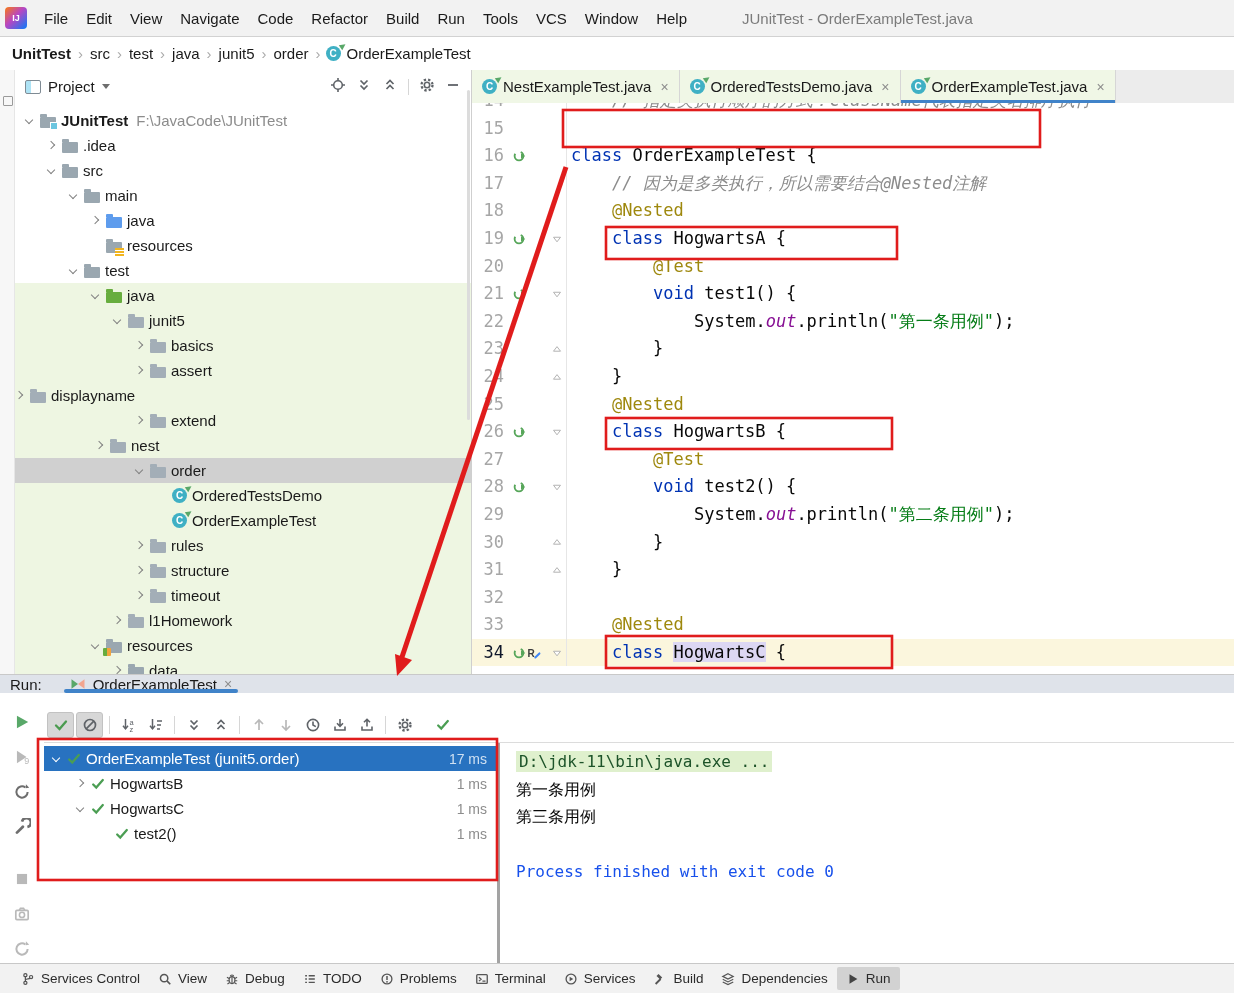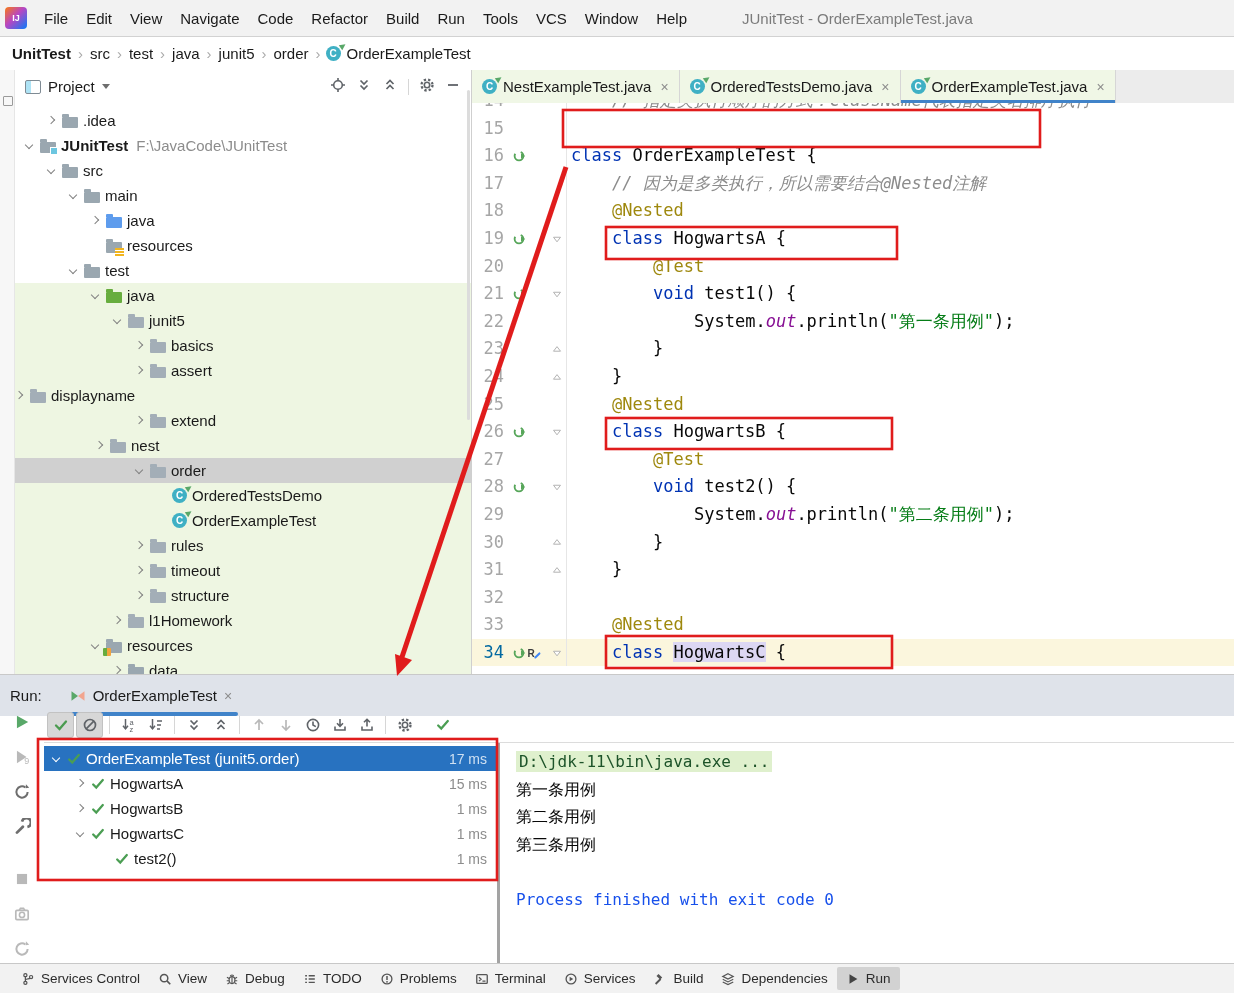--- a/index.html
+++ b/index.html
@@ -66,35 +66,35 @@
   #editor{flex:1;display:flex;flex-direction:column;min-width:0;background:#fff}
   #tabbar{height:33px;background:#ececec;display:flex;flex:none;font-size:15px}
   .tab{display:flex;align-items:center;gap:6px;padding:0 10px;background:#f0f7e6;border-right:1px solid #d6d6d6;position:relative}
   .tab .x{color:#8c8c8c;margin-left:3px;font-size:14px}
   .tab.active::after{content:"";position:absolute;left:0;right:0;bottom:0;height:3px;background:#4083c9}
   #code{flex:1;overflow:hidden;font-family:"DejaVu Sans Mono",monospace;font-size:17px;position:relative}
   #code-lines{margin-top:-16px}
   .cl{height:27.6px;line-height:27.6px;display:flex;white-space:pre}
   .cl.cur{background:#fbf6dd}
   .ln{width:32px;flex:none;text-align:right;padding-right:4px;color:#a6a6a6;font-size:17px}
-  .cl.cur .ln{color:#0369a1}
+  .cl.cur .ln{color:#0f172a}
   .gut{width:36px;flex:none;display:flex;align-items:center;padding-left:4px;gap:1px}
   .fold{width:18px;flex:none;display:flex;align-items:center;justify-content:center;border-right:1px solid #e6e6e6;margin-right:2px}
   .ct{padding-left:2px}
   .tk-kw{color:#0033b3}
   .tk-an{color:#9e880d}
   .tk-cm{color:#8c8c8c;font-style:italic}
   .tk-st{color:#067d17}
   .tk-fd{color:#871094;font-style:italic}
   .tk-pl{color:#080808}
   .tk-hl{color:#080808;background:#dcd7f3}
 
   
   #run{position:absolute;top:674px;left:0;width:1234px;height:289px;background:#fff;border-top:1px solid #c9c9c9}
-  #run-header{height:41px;background:#dfe3ea;display:flex;align-items:center;padding-left:10px;font-size:15px}
+  #run-header{height:18px;background:#dfe3ea;display:flex;align-items:center;padding-left:10px;font-size:15px}
   #run-tab{display:flex;align-items:center;gap:7px;margin-left:22px;padding:0 6px;height:100%;position:relative}
   #run-tab::after{content:"";position:absolute;left:0;right:0;bottom:0;height:4px;background:#4083c9;border-radius:2px}
   #run-tab .x{color:#8c8c8c;font-size:14px}
   #run-content{position:absolute;top:33px;left:0;right:0;bottom:0;display:flex}
   #run-rail{width:44px;flex:none;display:flex;flex-direction:column;align-items:center;padding-top:5px;gap:13px;color:#6e6e6e}
   #run-rail .rl-sep{width:24px;height:1px;background:#d4d4d4;margin:2px 0}
   #run-right{flex:1;display:flex;flex-direction:column;min-width:0}
   #run-toolbar{height:34px;flex:none;display:flex;align-items:center;border-bottom:1px solid #dcdcdc;padding-left:2px;color:#5f6368}
   .tbtn{width:25px;height:24px;display:flex;align-items:center;justify-content:center;border-radius:3px;margin:0 1px}
   .tbtn.pressed{background:#d7d7d7;border:1px solid #c2c2c2}
@@ -192,32 +192,32 @@
               </svg>
             </span></span>
           <span><span class="ic ">
               <svg viewBox="0 0 16 16" xmlns="http://www.w3.org/2000/svg">
                 <path d="M3 8 h10" stroke="currentColor" stroke-width="1.8"></path>
               </svg>
             </span></span>
         </span>
     </div>
     <div id="project-tree">
-        <div class="trow " style="padding-left:32px">
-          <span class="chev  "></span>
-          <span class="fold-ic "></span>
-          <span class="lbl ">.idea</span>
-        </div>
         <div class="trow " style="padding-left:10px">
           <span class="chev d "></span>
           <span class="fold-ic f-root"></span>
           <span class="lbl b">JUnitTest</span>
           <span class="path">F:\JavaCode\JUnitTest</span>
         </div>
         <div class="trow " style="padding-left:32px">
+          <span class="chev  "></span>
+          <span class="fold-ic "></span>
+          <span class="lbl ">.idea</span>
+        </div>
+        <div class="trow " style="padding-left:32px">
           <span class="chev d "></span>
           <span class="fold-ic "></span>
           <span class="lbl ">src</span>
         </div>
         <div class="trow " style="padding-left:54px">
           <span class="chev d "></span>
           <span class="fold-ic "></span>
           <span class="lbl ">main</span>
         </div>
         <div class="trow " style="padding-left:76px">
@@ -286,26 +286,26 @@
           <span class="lbl ">OrderExampleTest</span>
         </div>
         <div class="trow green" style="padding-left:120px">
           <span class="chev  "></span>
           <span class="fold-ic f-pkg"></span>
           <span class="lbl ">rules</span>
         </div>
         <div class="trow green" style="padding-left:120px">
           <span class="chev  "></span>
           <span class="fold-ic f-pkg"></span>
+          <span class="lbl ">structure</span>
+        </div>
+        <div class="trow green" style="padding-left:120px">
+          <span class="chev  "></span>
+          <span class="fold-ic f-pkg"></span>
           <span class="lbl ">timeout</span>
-        </div>
-        <div class="trow green" style="padding-left:120px">
-          <span class="chev  "></span>
-          <span class="fold-ic f-pkg"></span>
-          <span class="lbl ">structure</span>
         </div>
         <div class="trow green" style="padding-left:98px">
           <span class="chev  "></span>
           <span class="fold-ic f-pkg"></span>
           <span class="lbl ">l1Homework</span>
         </div>
         <div class="trow green" style="padding-left:76px">
           <span class="chev d "></span>
           <span class="fold-ic f-restest"></span>
           <span class="lbl ">resources</span>
@@ -589,30 +589,20 @@
               <span class="lbl">OrderExampleTest (junit5.order)</span>
               <span class="time">17 ms</span>
             </div>
             <div class="tt-row " style="padding-left:32px">
               <span class="chev  "></span>
               <span class="ic s14">
                 <svg viewBox="0 0 16 16" xmlns="http://www.w3.org/2000/svg">
                   <path d="M2.5 8.5 L6 12 L13.5 3.5" stroke="#4b9e53" stroke-width="2.6" fill="none" stroke-linecap="round"></path>
                 </svg>
               </span>
-              <span class="lbl">HogwartsA</span>
-              <span class="time">15 ms</span>
-            </div>
-            <div class="tt-row " style="padding-left:32px">
-              <span class="chev  "></span>
-              <span class="ic s14">
-                <svg viewBox="0 0 16 16" xmlns="http://www.w3.org/2000/svg">
-                  <path d="M2.5 8.5 L6 12 L13.5 3.5" stroke="#4b9e53" stroke-width="2.6" fill="none" stroke-linecap="round"></path>
-                </svg>
-              </span>
               <span class="lbl">HogwartsB</span>
               <span class="time">1 ms</span>
             </div>
             <div class="tt-row " style="padding-left:32px">
               <span class="chev d "></span>
               <span class="ic s14">
                 <svg viewBox="0 0 16 16" xmlns="http://www.w3.org/2000/svg">
                   <path d="M2.5 8.5 L6 12 L13.5 3.5" stroke="#4b9e53" stroke-width="2.6" fill="none" stroke-linecap="round"></path>
                 </svg>
               </span>
@@ -623,21 +613,21 @@
               <span class="chev n "></span>
               <span class="ic s14">
                 <svg viewBox="0 0 16 16" xmlns="http://www.w3.org/2000/svg">
                   <path d="M2.5 8.5 L6 12 L13.5 3.5" stroke="#4b9e53" stroke-width="2.6" fill="none" stroke-linecap="round"></path>
                 </svg>
               </span>
               <span class="lbl">test2()</span>
               <span class="time">1 ms</span>
             </div>
           </div>
-        <div id="console"><div class="con-cmd"><span>D:\jdk-11\bin\java.exe ...</span></div><div class="con-out">第一条用例</div><div class="con-out">第二条用例</div><div class="con-out">第三条用例</div><div class="con-out">&nbsp;</div><div class="con-info">Process finished with exit code 0</div></div>
+        <div id="console"><div class="con-cmd"><span>D:\jdk-11\bin\java.exe ...</span></div><div class="con-out">第一条用例</div><div class="con-out">第三条用例</div><div class="con-out">&nbsp;</div><div class="con-info">Process finished with exit code 0</div></div>
       </div>
     </div>
   </div>
 </div>
 
 <div id="statusbar">
     <span class="sb-item ">
       <span class="ic s14">
         <svg viewBox="0 0 16 16" xmlns="http://www.w3.org/2000/svg">
           <circle cx="5" cy="3.6" r="1.8" stroke="currentColor" stroke-width="1.4" fill="none"></circle>

